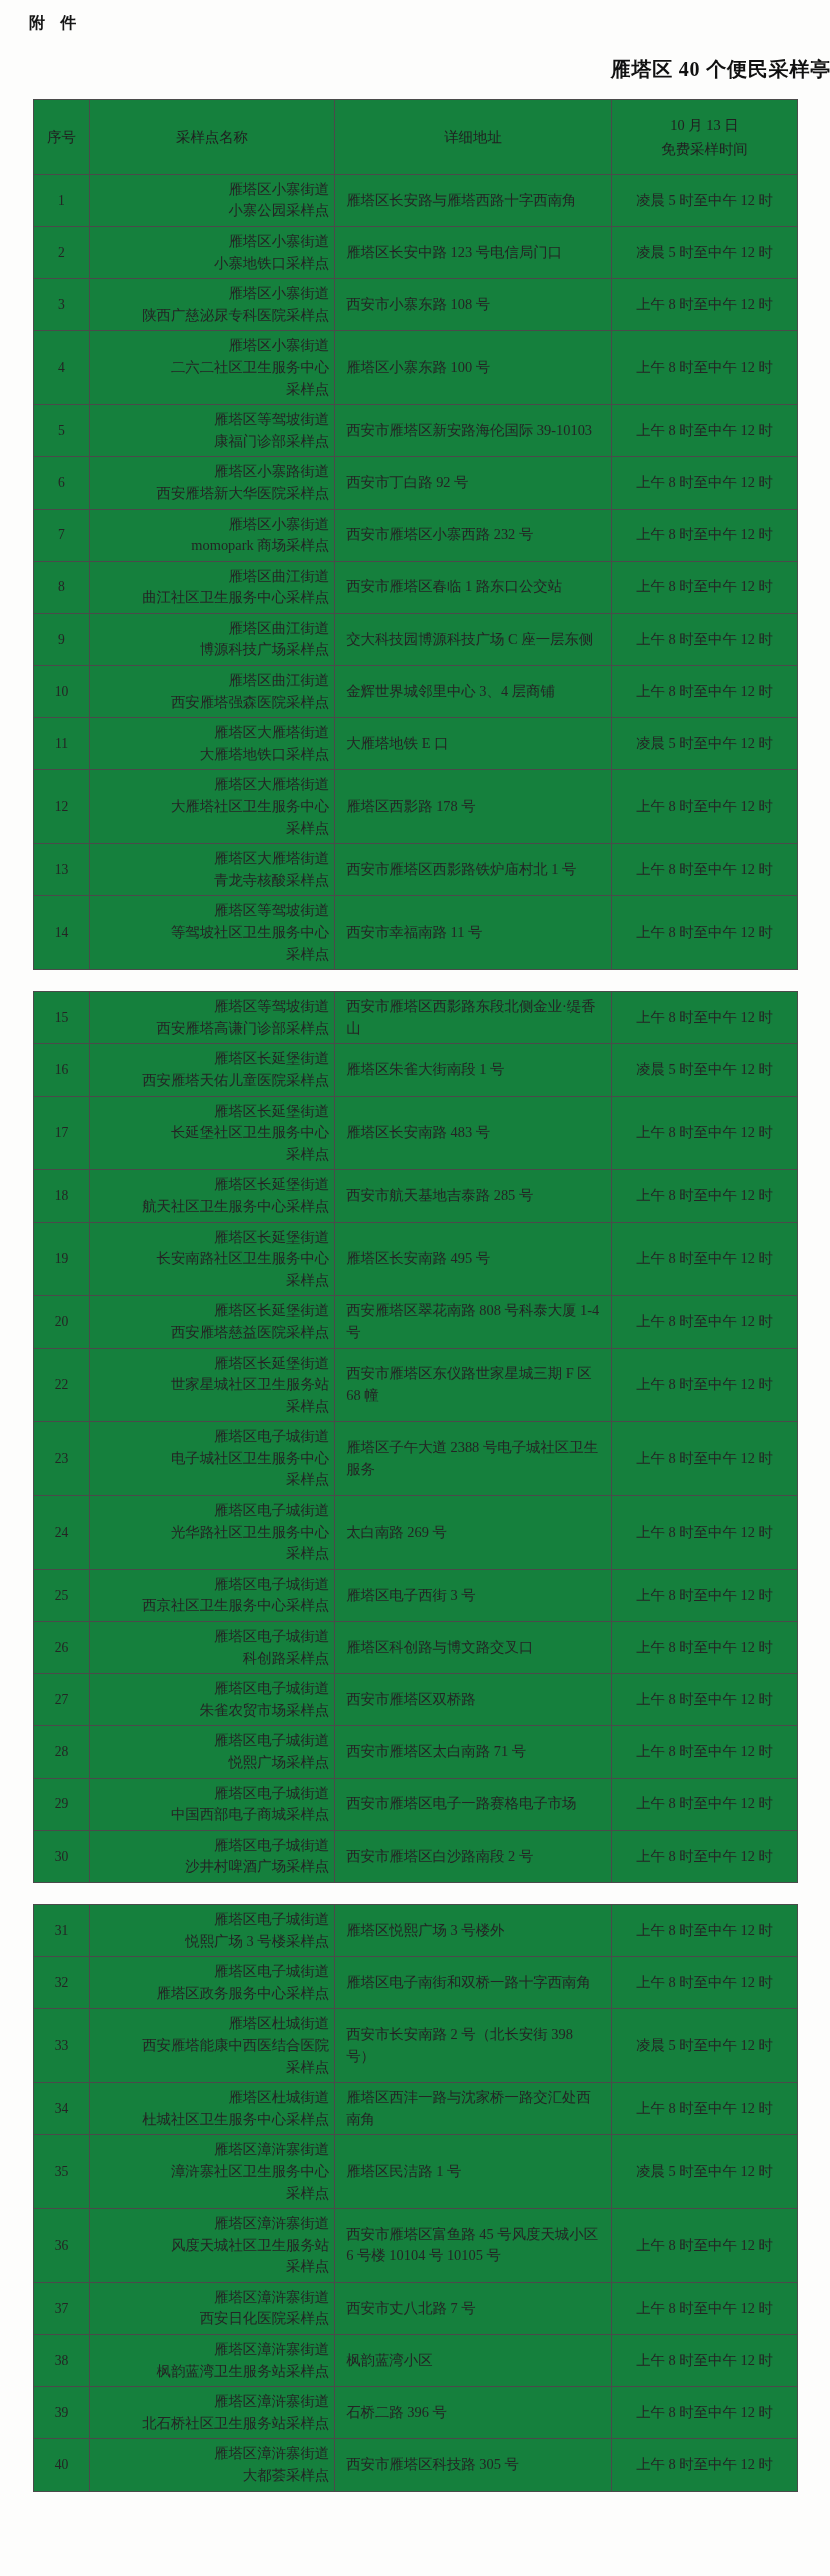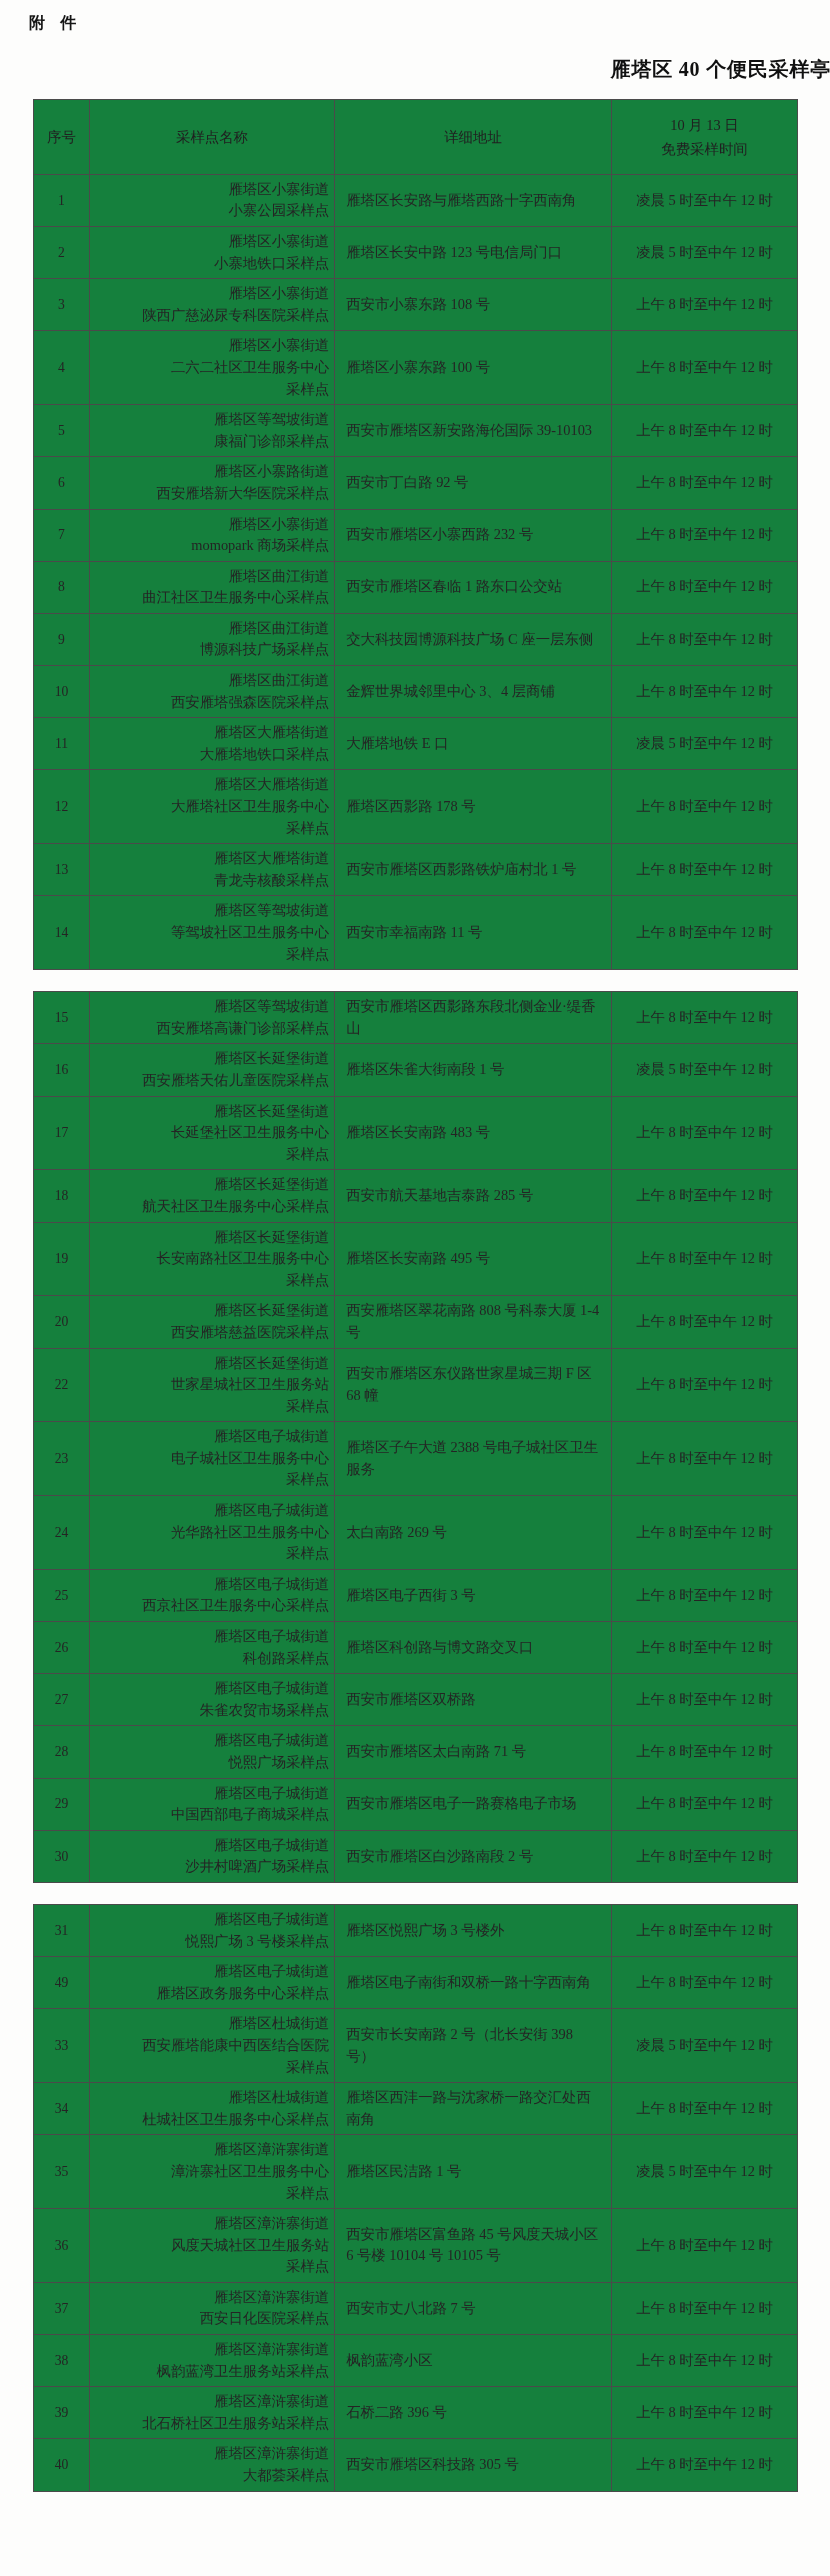--- a/index.html
+++ b/index.html
@@ -358,21 +358,21 @@
         <tr>
           <td class="no">31</td>
           <td class="name">
             <div>雁塔区电子城街道</div>
             <div>悦熙广场 3 号楼采样点</div>
           </td>
           <td class="addr">雁塔区悦熙广场 3 号楼外</td>
           <td class="time">上午 8 时至中午 12 时</td>
         </tr>
         <tr>
-          <td class="no">49</td>
+          <td class="no">32</td>
           <td class="name">
             <div>雁塔区电子城街道</div>
             <div>雁塔区政务服务中心采样点</div>
           </td>
           <td class="addr">雁塔区电子南街和双桥一路十字西南角</td>
           <td class="time">上午 8 时至中午 12 时</td>
         </tr>
         <tr>
           <td class="no">33</td>
           <td class="name">

